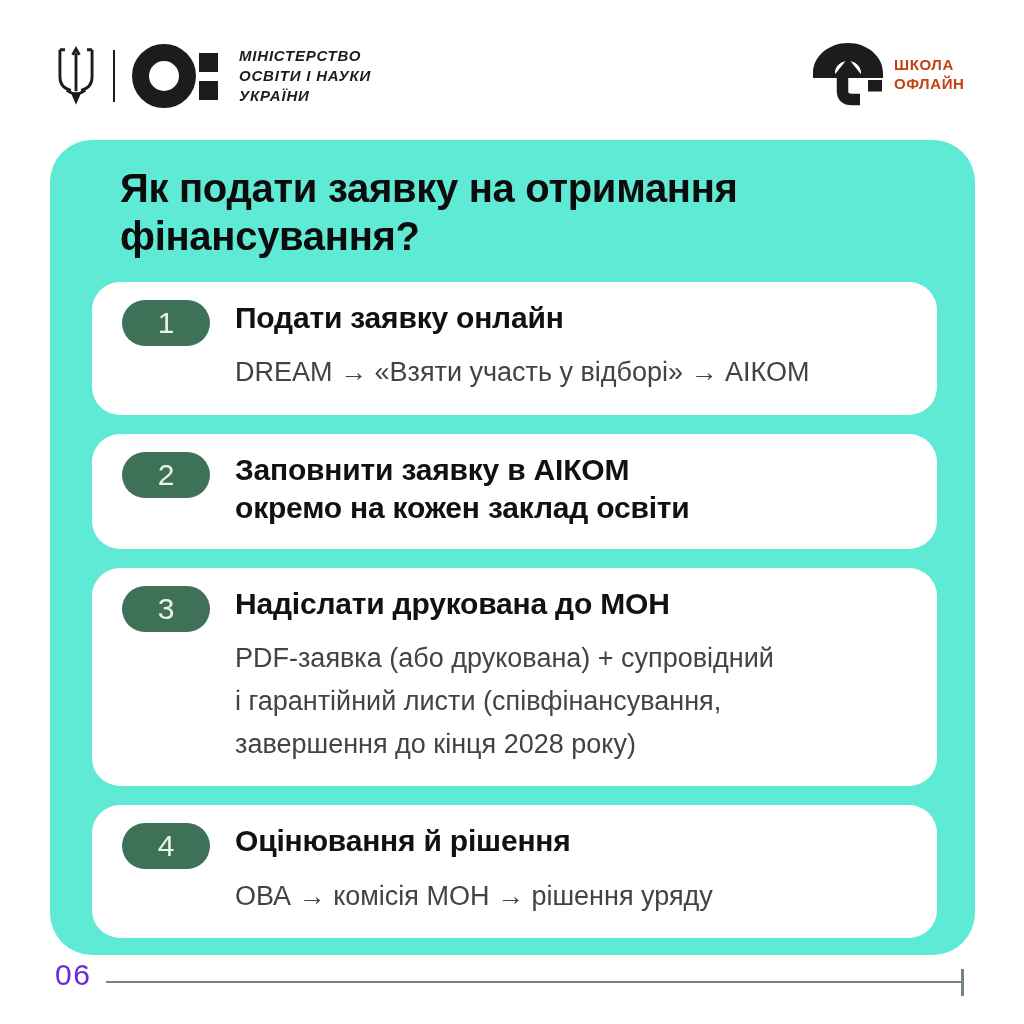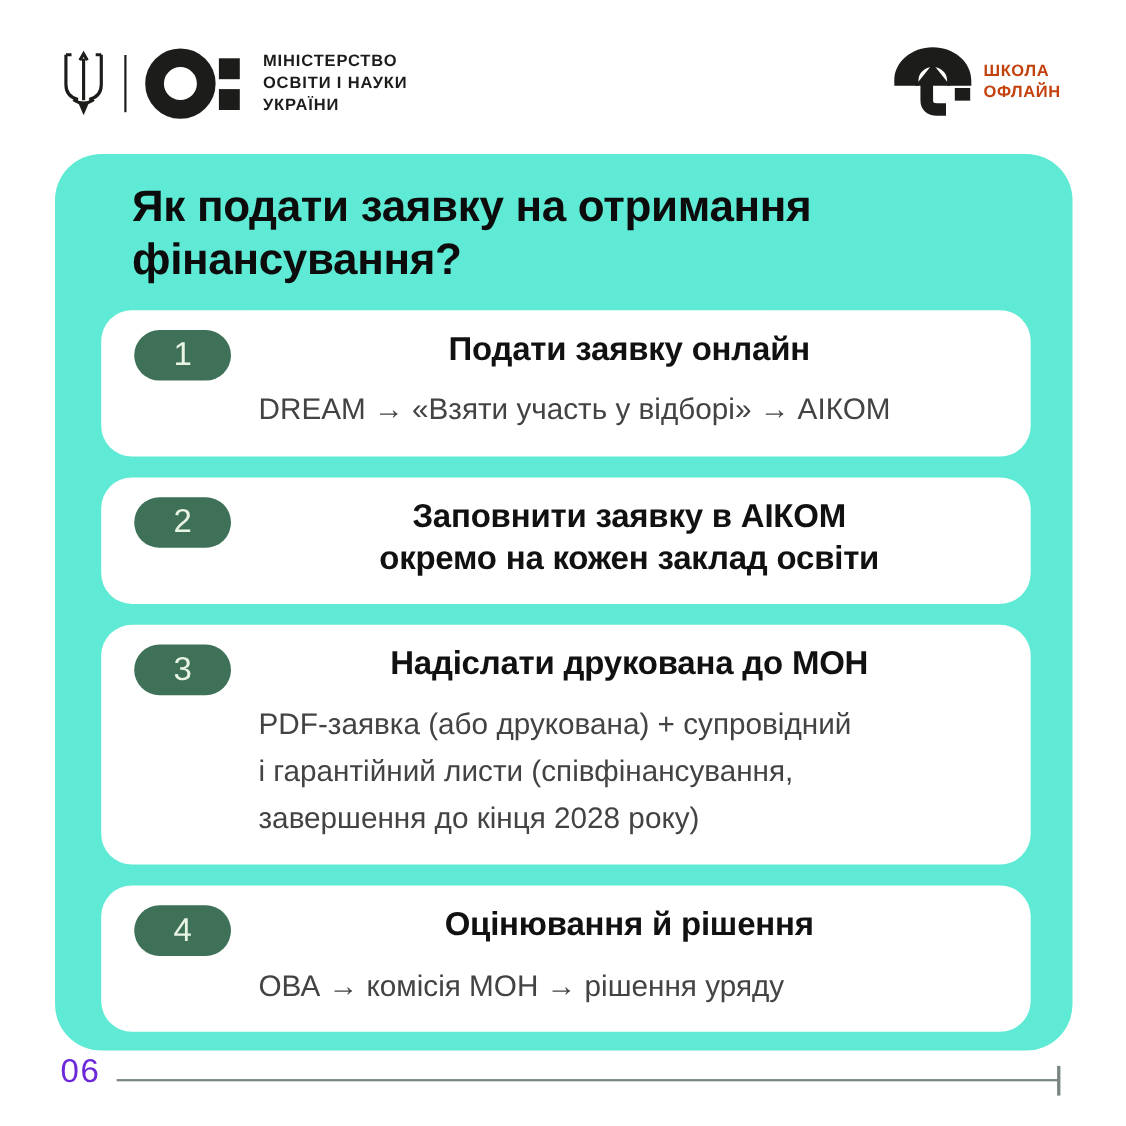--- a/index.html
+++ b/index.html
@@ -16,42 +16,42 @@
   
   .header { position:absolute; top:0; left:0; width:100%; height:140px; }
   .ministry { position:absolute; left:54px; top:42px; display:flex; align-items:center; }
   .trident-svg { width:44px; height:68px; display:block; }
   .logo-divider { width:2px; height:52px; background:#1c1c1a; margin:0 17px 0 15px; }
   .logomark { display:flex; align-items:center; }
   .ring { width:64px; height:64px; border:17px solid #1c1c1a; border-radius:50%; }
   .colon { display:flex; flex-direction:column; gap:9px; margin-left:3px; }
   .colon span { width:19px; height:19px; background:#1c1c1a; display:block; }
   .ministry-name { margin-left:21px; font-size:15px; line-height:20px; font-weight:700;
-                   letter-spacing:0.8px; color:#1c1c1a; text-transform:uppercase; }
+                   letter-spacing:0.8px; color:#1c1c1a; text-transform:uppercase;font-style:italic; }
   .school { position:absolute; left:812px; top:42px; display:flex; align-items:center; }
   .school-svg { width:72px; height:64px; display:block; }
   .school-name { margin-left:10px; font-size:15px; line-height:19px; font-weight:700;
                  letter-spacing:0.6px; color:#c2410c; text-transform:uppercase; }
 
   
   .panel { position:absolute; left:50px; top:140px; width:925px; height:815px;
            background:#5eead4; border-radius:42px; }
   .panel-title { position:absolute; left:70px; top:24px; font-size:40px; font-weight:800;
                  line-height:1.2; letter-spacing:-0.3px; color:#0c0c0c; white-space:pre-line; }
 
   .cards { position:absolute; left:42px; top:142px; width:845px;
            display:flex; flex-direction:column; gap:19px; }
   .card { background:#ffffff; border-radius:28px; padding:17px 28px 21px 30px;
           display:flex; align-items:flex-start; }
   .badge { flex:0 0 auto; width:88px; height:46px; border-radius:23px; background:#3e7158;
            color:#e9f4e3; font-size:30px; font-weight:500; display:flex;
            align-items:center; justify-content:center; margin-right:25px; margin-top:1px; }
   .card-text { flex:1 1 auto; }
   .card-title { font-size:30px; font-weight:700; color:#111; line-height:1.28;
-                letter-spacing:-0.2px; white-space:pre-line;text-align:center; }
+                letter-spacing:-0.2px; white-space:pre-line; }
   .card-sub { font-size:27px; font-weight:400; color:#434343; line-height:1.58;
               margin-top:14px; white-space:pre-line; }
   .card-sub:empty { display:none; }
 
   
   .page-number { position:absolute; left:55px; top:958px; font-size:30px; font-weight:400;
                  color:#6d28d9; letter-spacing:1.5px; }
   .footer-line { position:absolute; left:106px; top:981px; width:856px; height:2px;
                  background:#78857f; }
   .footer-tick { position:absolute; left:961px; top:969px; width:3px; height:27px;

